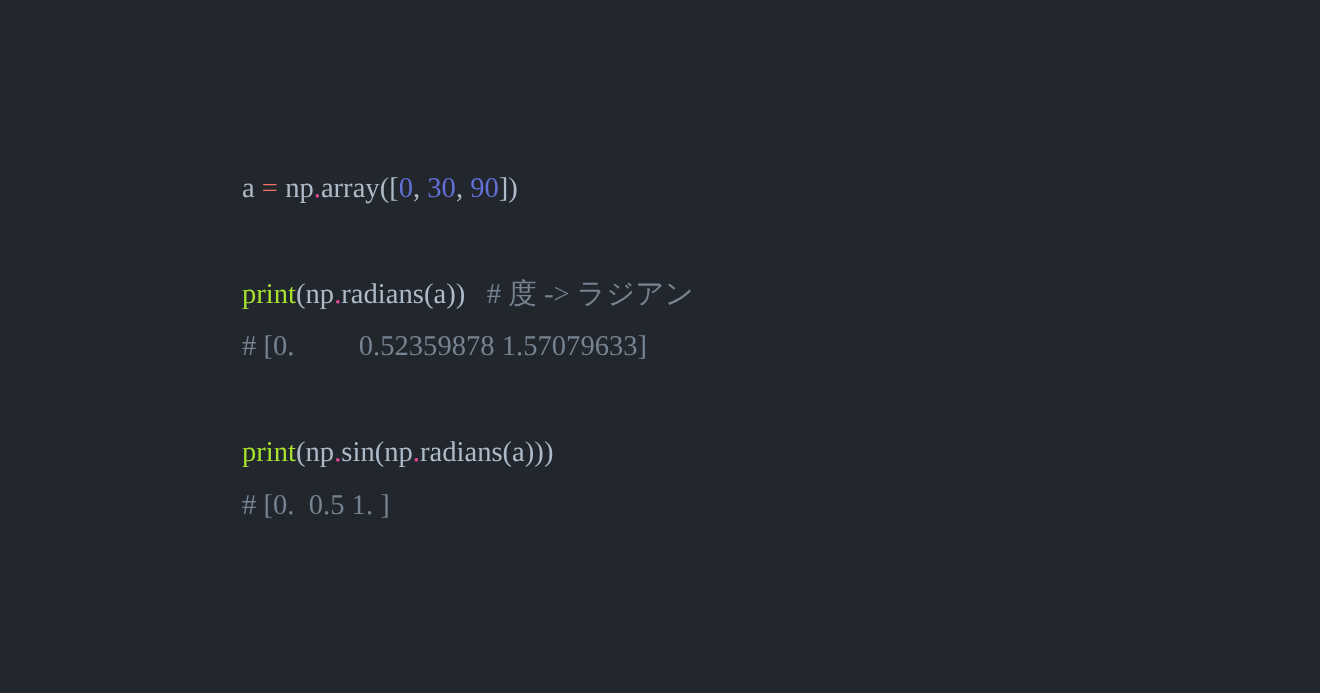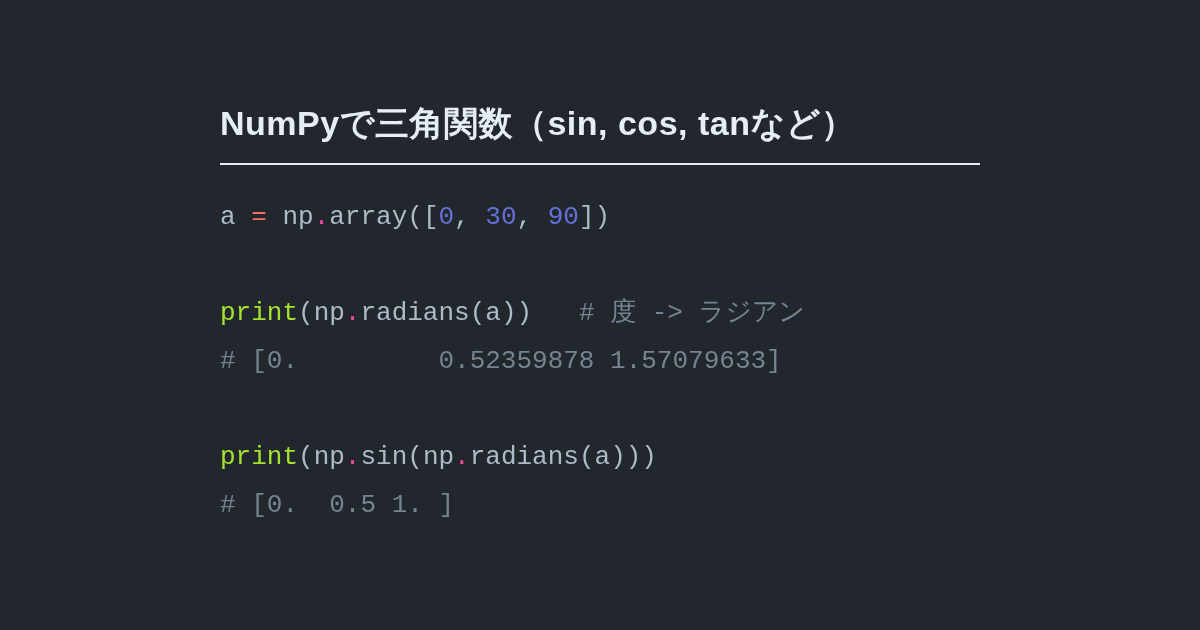--- a/index.html
+++ b/index.html
@@ -19,39 +19,38 @@
   h1 {
     color: #e6edf3;
     font-size: 34px;
     font-weight: 700;
     letter-spacing: 0.5px;
     padding-bottom: 16px;
     border-bottom: 2px solid #e6edf3;
     margin-bottom: 28px;
   }
   pre {
-    font-family: Liberation Mono, monospace;
+    font-family: Liberation Serif, serif;
     font-size: 26px;
     line-height: 1.85;
     color: #adbac7;
     white-space: pre;
   }
   .na { color: #adbac7; }   
   .op { color: #f47067; }   
   .dot{ color: #ec4899; }   
   .pn { color: #adbac7; }   
   .nu { color: #6470d8; }   
   .fn { color: #a6e22e; }   
   .cm { color: #768390; }   
 </style>
 </head>
 <body>
 
 <div class="card">
-  <h1>NumPyで三角関数（sin, cos, tanなど）</h1>
 
   <pre><span class="na">a</span><span> </span><span class="op">=</span><span> </span><span class="na">np</span><span class="dot">.</span><span class="na">array</span><span class="pn">(</span><span class="pn">[</span><span class="nu">0</span><span class="pn">,</span><span> </span><span class="nu">30</span><span class="pn">,</span><span> </span><span class="nu">90</span><span class="pn">]</span><span class="pn">)</span>
 
 <span class="fn">print</span><span class="pn">(</span><span class="na">np</span><span class="dot">.</span><span class="na">radians</span><span class="pn">(</span><span class="na">a</span><span class="pn">)</span><span class="pn">)</span><span>   </span><span class="cm"># 度 -&gt; ラジアン</span>
 <span class="cm"># [0.         0.52359878 1.57079633]</span>
 
 <span class="fn">print</span><span class="pn">(</span><span class="na">np</span><span class="dot">.</span><span class="na">sin</span><span class="pn">(</span><span class="na">np</span><span class="dot">.</span><span class="na">radians</span><span class="pn">(</span><span class="na">a</span><span class="pn">)</span><span class="pn">)</span><span class="pn">)</span>
 <span class="cm"># [0.  0.5 1. ]</span></pre>
 </div>
 

